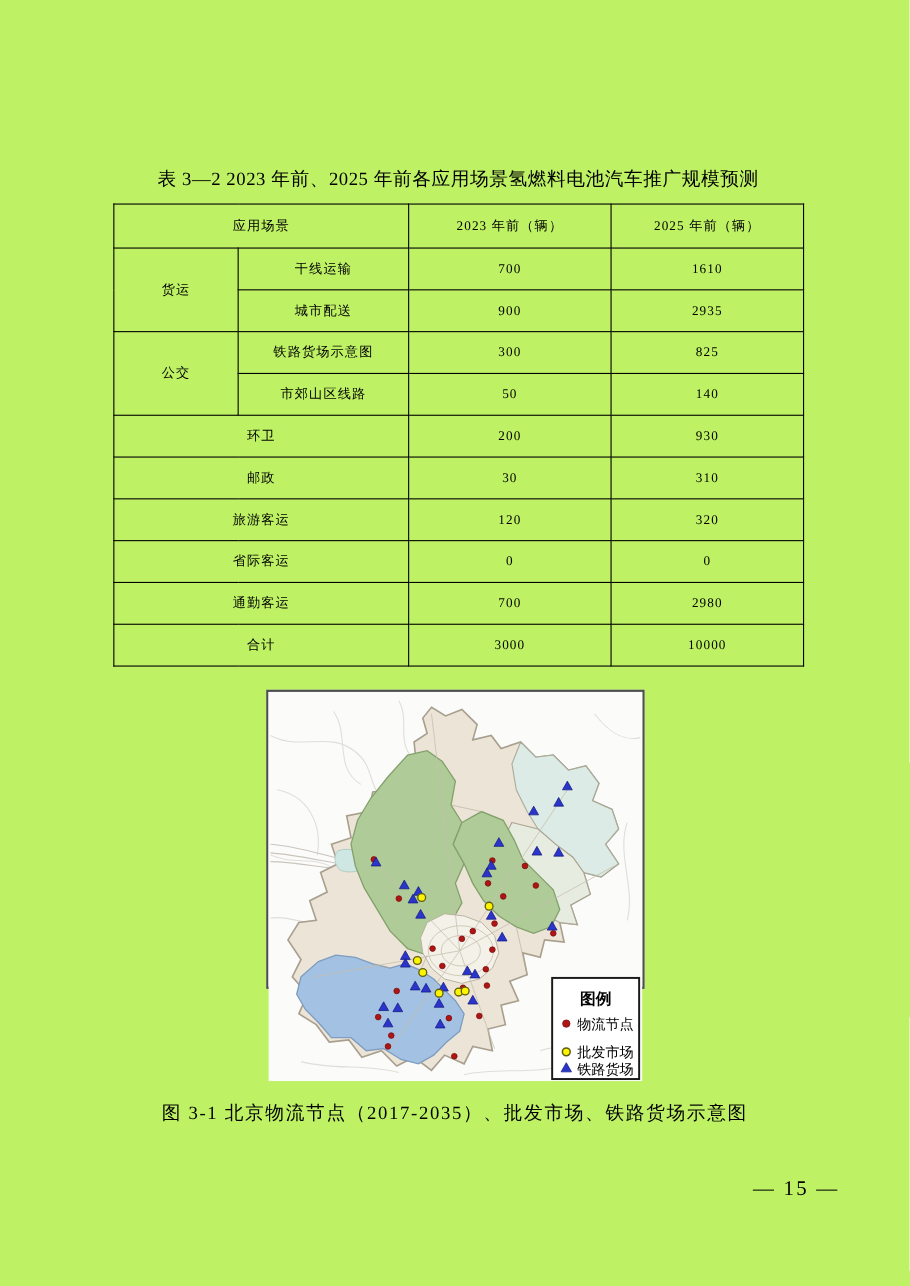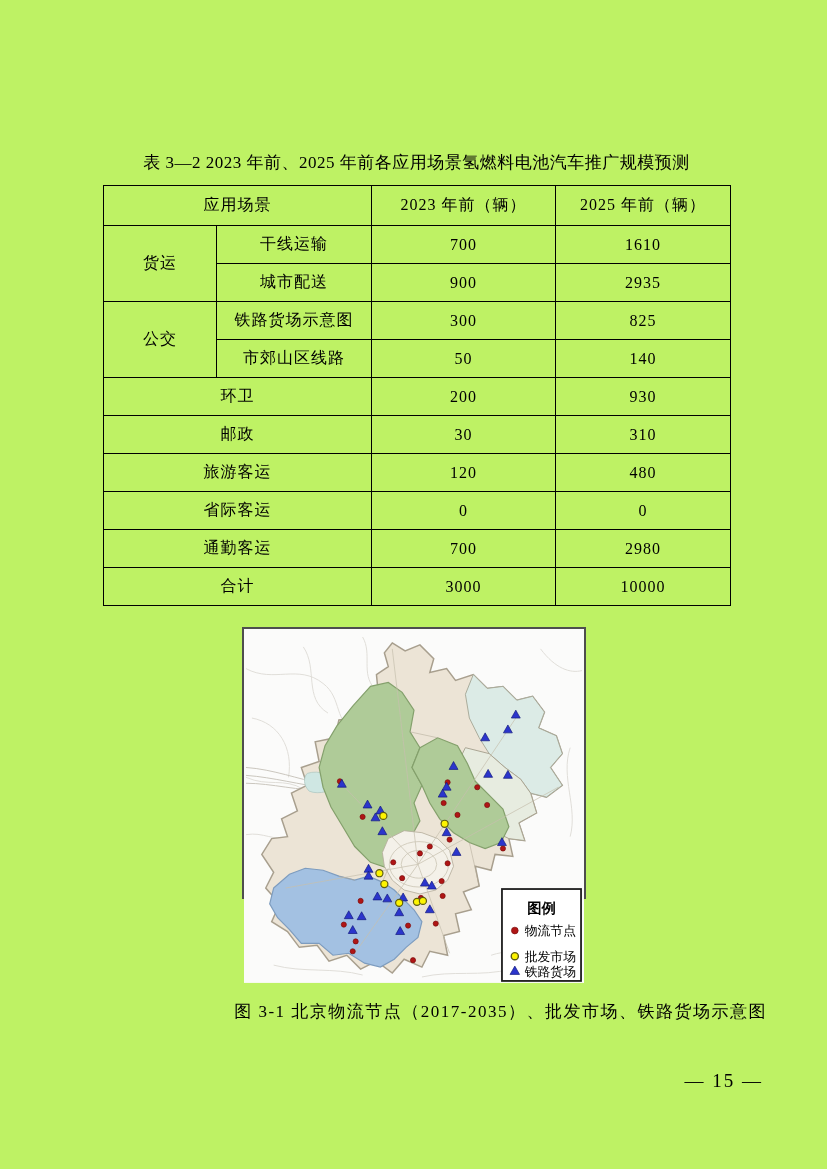--- a/index.html
+++ b/index.html
@@ -25,21 +25,21 @@
     letter-spacing: 0.5px;
     white-space: nowrap;
   }
   table.forecast-table {
     position: absolute;
     top: 185px;
     left: 103px;
     width: 627px;
     border-collapse: collapse;
     table-layout: fixed;
-    font-size: 16px;
+    font-size: 12px;
   }
   table.forecast-table td {
     border: 1.5px solid #000000;
     text-align: center;
     vertical-align: middle;
     padding: 0 2px;
     letter-spacing: 1px;
   }
   table.forecast-table tr { height: 38px; }
   table.forecast-table tr.header-row { height: 40px; }
@@ -51,21 +51,21 @@
     width: 344px;
     height: 272px;
     border: 2px solid #4e4e4e;
     background: #fbfbfa;
   }
   .figure-caption {
     position: absolute;
     top: 1000px;
     left: 60px;
     width: 707px;
-    text-align: right;
+    text-align: center;
     font-size: 17px;
     letter-spacing: 1.5px;
     white-space: nowrap;
   }
   .page-number {
     position: absolute;
     top: 1070px;
     right: 64px;
     font-size: 19px;
     letter-spacing: 2px;
@@ -119,21 +119,21 @@
         <td class="num">930</td>
       </tr>
       <tr>
         <td colspan="2">邮政</td>
         <td class="num">30</td>
         <td class="num">310</td>
       </tr>
       <tr>
         <td colspan="2">旅游客运</td>
         <td class="num">120</td>
-        <td class="num">480</td>
+        <td class="num">320</td>
       </tr>
       <tr>
         <td colspan="2">省际客运</td>
         <td class="num">0</td>
         <td class="num">0</td>
       </tr>
       <tr>
         <td colspan="2">通勤客运</td>
         <td class="num">700</td>
         <td class="num">2980</td>

